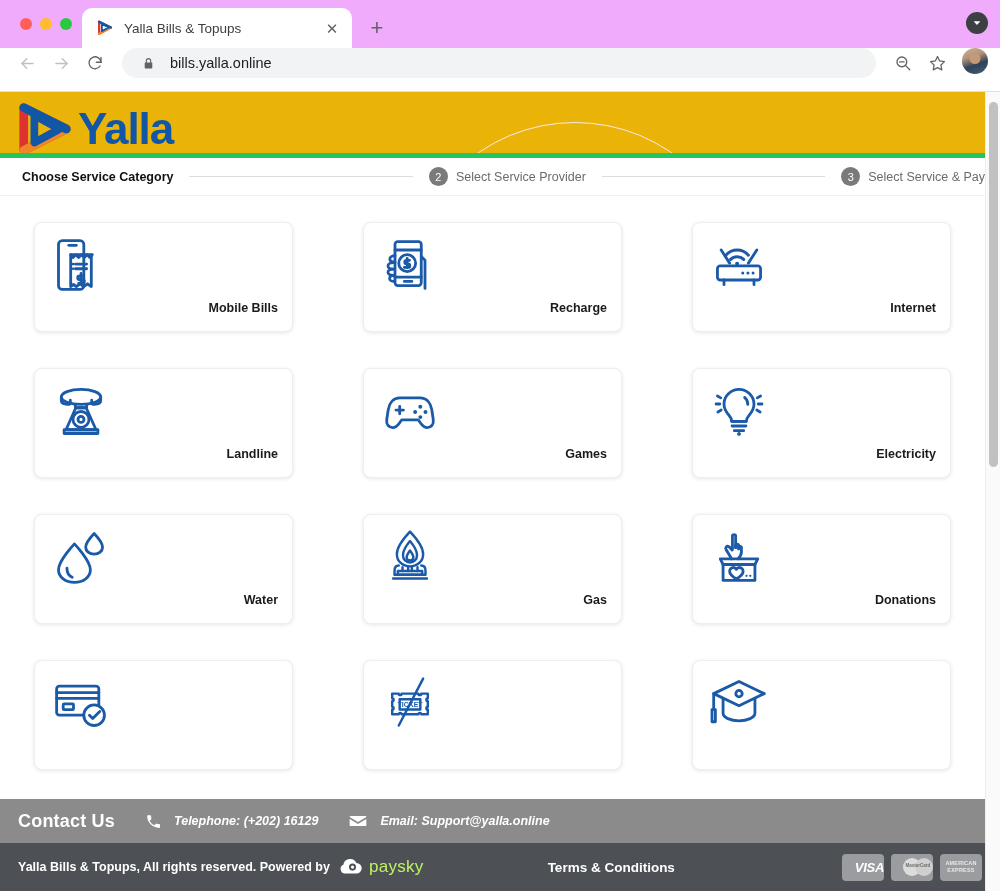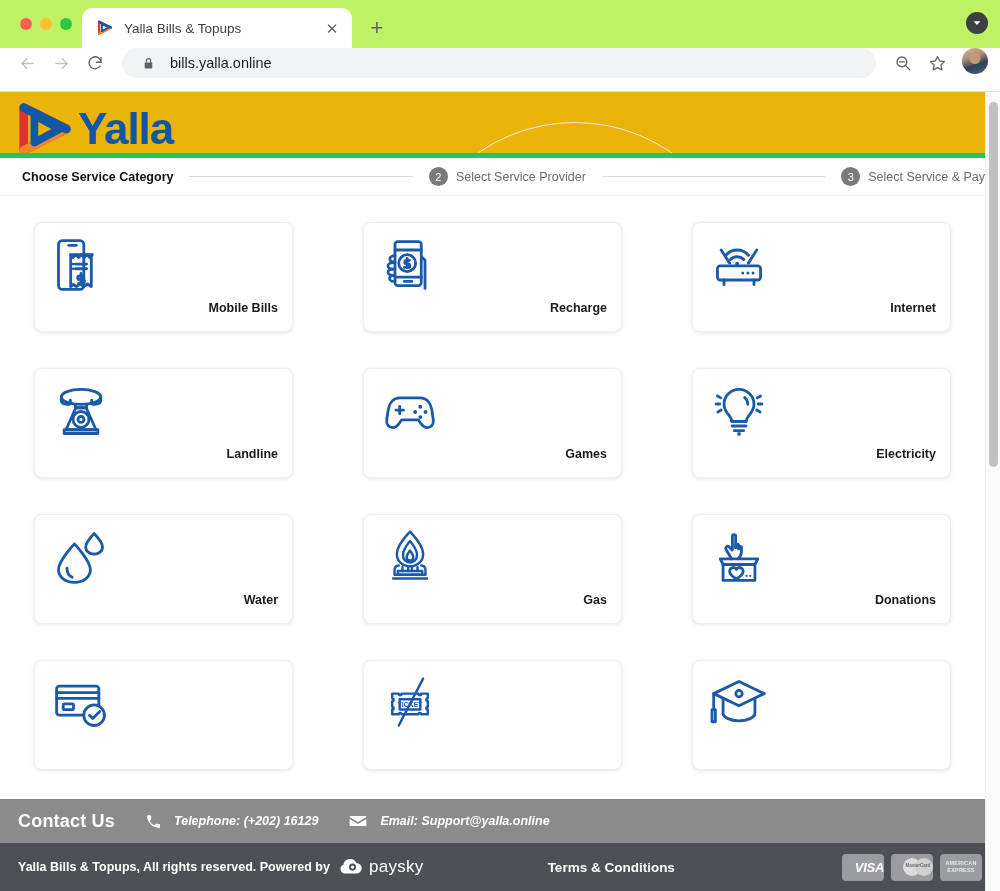--- a/index.html
+++ b/index.html
@@ -7,21 +7,21 @@
     width: 1000px; height: 891px;
     font-family: "Liberation Sans", sans-serif;
     background: #ffffff;
     overflow: hidden;
   }
 
   
   .browser { width: 1000px; height: 891px; position: relative; background: #fff; }
 
   .tabstrip {
-    height: 48px; background: #bef264; position: relative;
+    height: 48px; background: #f0abfc; position: relative;
     display: flex; align-items: flex-end; padding-left: 12px;
   }
   .traffic { display: flex; gap: 8px; align-items: center; height: 48px; padding: 0 10px 0 8px; }
   .dot { width: 12px; height: 12px; border-radius: 50%; }
   .dot.red { background: #ff5f57; }
   .dot.amber { background: #febc2e; }
   .dot.green { background: #28c840; }
 
   .tab {
     height: 40px; width: 270px; background: #fff;
@@ -134,21 +134,21 @@
   .contact-item .ci-text { color: #fff; font-size: 12.5px; font-weight: bold; font-style: italic; }
 
   .footer-bar {
     position: absolute; left: 0; right: 0; bottom: 0; height: 48px;
     background: #4d5055; display: flex; align-items: center; padding: 12px 18px;
     z-index: 5;
   }
   .fb-left { display: flex; align-items: center; gap: 8px; }
   .fb-copy { color: #fff; font-size: 12.5px; font-weight: bold; }
   .paysky { display: flex; align-items: center; gap: 5px; }
-  .paysky-word { color: #ffffff; font-size: 17px; letter-spacing: .3px; }
+  .paysky-word { color: #bef264; font-size: 17px; letter-spacing: .3px; }
   .fb-terms { color: #fff; font-size: 13.5px; font-weight: bold; margin-left: 124px; }
   .fb-cards { margin-left: auto; display: flex; gap: 7px; align-items: center; }
   .pay-card {
     width: 42px; height: 27px; border-radius: 4px; background: #9a9c9f;
     display: flex; align-items: center; justify-content: flex-end;
   }
   .pc-visa { color: #fff; font-size: 13px; font-weight: bold; font-style: italic; letter-spacing: -.3px; }
   .pc-amex { color: #e9e9e9; font-size: 5.5px; font-weight: bold; text-align: center; line-height: 1.25; letter-spacing: .2px; }
   .mc-circles { position: relative; width: 30px; height: 18px; }
   .mc-circles i {

